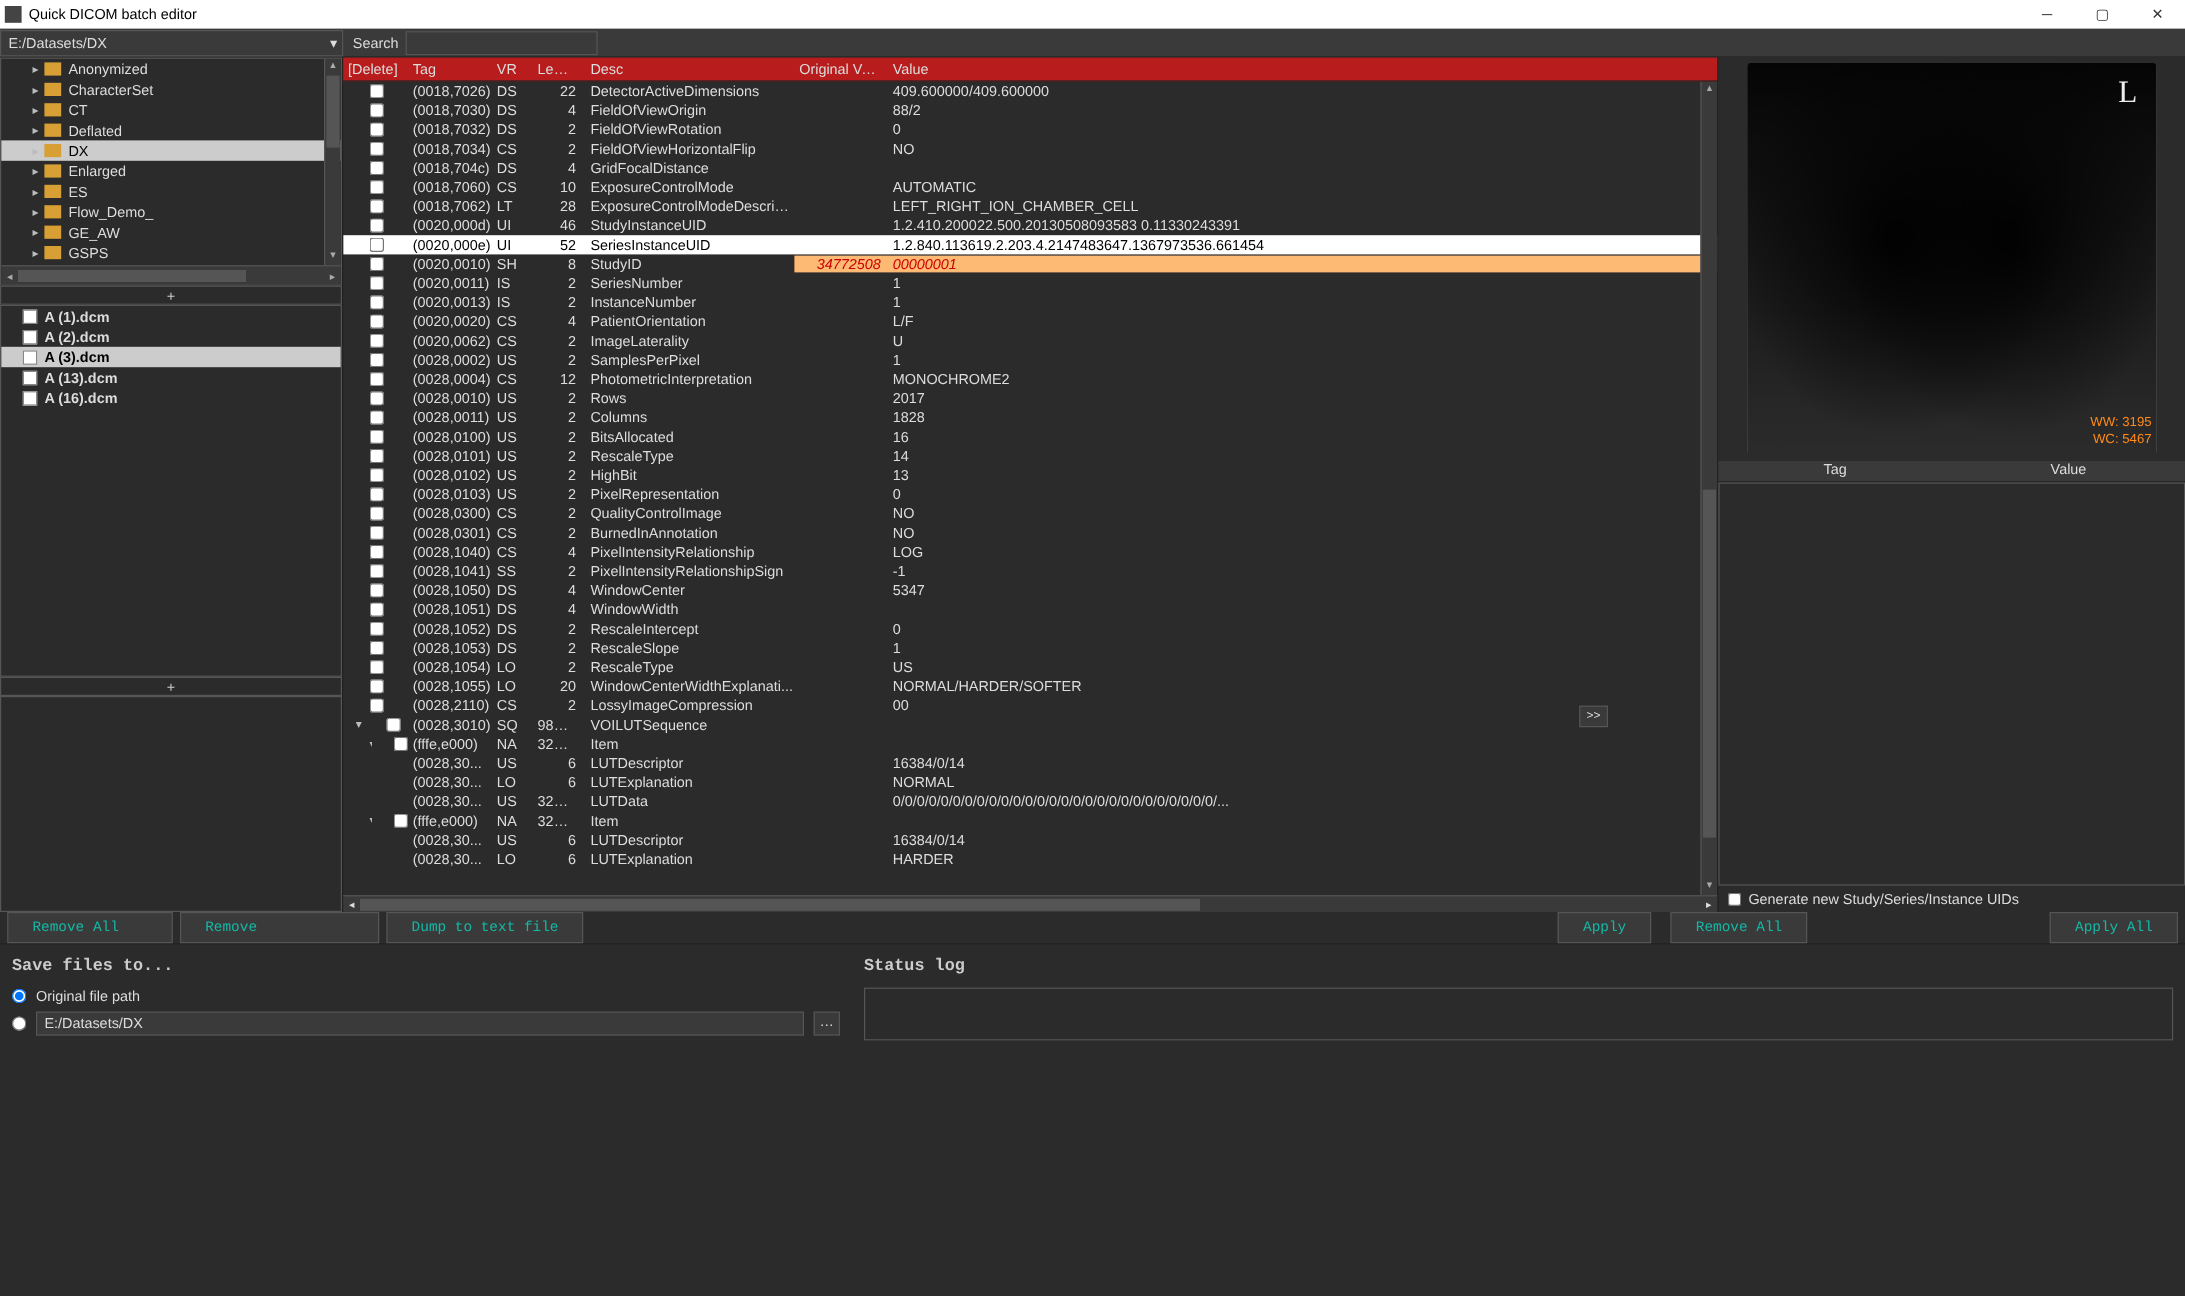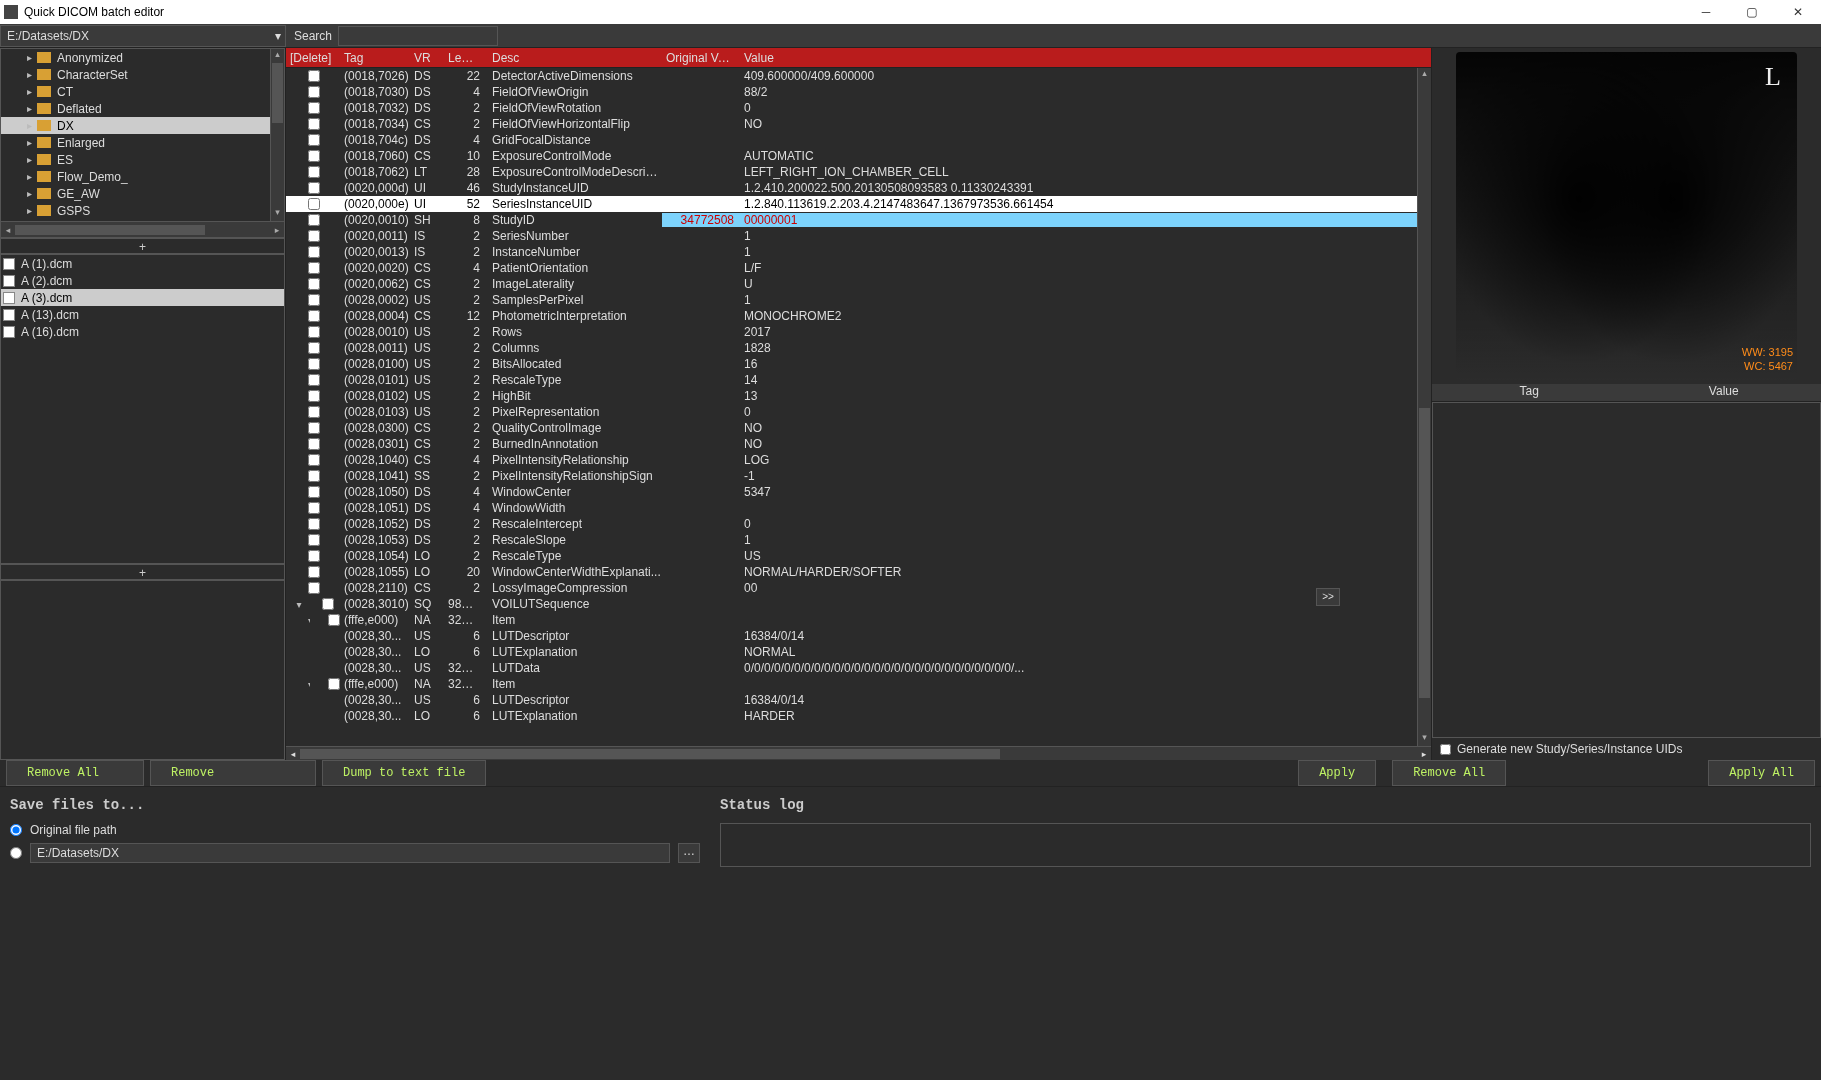--- a/index.html
+++ b/index.html
@@ -30,37 +30,37 @@
 .folder-tree .scroll-right .up, .folder-tree .scroll-right .dn { height: 14px; text-align: center; font-size: 9px; color: #aaa; }
 .folder-tree .scroll-right .thumb { position: absolute; left: 1px; right: 1px; top: 14px; height: 60px; background: #555; }
 .folder-tree .scroll-bottom { position: absolute; left: 0; right: 0; bottom: 0; height: 16px; background: #3a3a3a; border-top: 1px solid #555; display:flex; align-items:center; }
 .folder-tree .scroll-bottom .lb, .folder-tree .scroll-bottom .rb { width:14px; text-align:center; font-size:9px; color:#aaa; }
 .folder-tree .scroll-bottom .track { flex:1; height:12px; position:relative; }
 .folder-tree .scroll-bottom .thumbb { position:absolute; left:0; width:190px; top:1px; bottom:1px; background:#555; }
 
 .add-row { height: 16px; line-height: 16px; text-align: center; border: 1px solid #555; color: #ccc; }
 
 .file-list { flex: 1; background: #2b2b2b; border: 1px solid #555; overflow: auto; }
-.file-list .row { height: 17px; display: flex; align-items: center; padding-left: 2px; }
+.file-list .row { height: 17px; display: flex; align-items: center; padding-left: 18px; font-weight: bold; }
 .file-list .row.sel { background: #ccc; color: #000; }
 .file-list .fileicon { width: 12px; height: 12px; background: #fff; border: 1px solid #888; margin-right: 6px; }
 
 .empty-list { height: 180px; border: 1px solid #555; background: #2b2b2b; }
 
 
 .center-pane { flex: 1; display: flex; flex-direction: column; position: relative; }
 .tag-header, .tag-row { display: flex; align-items: center; height: 16px; font-size: 12px; }
 .tag-header { height: 20px; background: #b91c1c; border-bottom: 1px solid #222; }
 .tag-header span, .tag-row span { overflow: hidden; white-space: nowrap; text-overflow: ellipsis; padding-left: 4px; }
 .col-del { width: 54px; } .col-tag { width: 70px; } .col-vr { width: 34px; } .col-len { width: 44px; text-align: right; padding-right: 8px; }
 .col-desc { width: 174px; } .col-ov { width: 78px; text-align: right; padding-right: 6px; } .col-val { flex: 1; }
 .tag-body { flex: 1; overflow: hidden; position: relative; }
 .tag-row input[type=checkbox] { margin-left: 18px; width: 12px; height: 12px; }
 .tag-row.sel { background: #fff; color: #000; }
-.tag-row.hl .col-val, .tag-row.hl .col-ov2 { background: #7dd3fc; color: #c00; }
+.tag-row.hl .col-val, .tag-row.hl .col-ov2 { background: #fdba74; color: #c00; font-style: italic; }
 .tag-row .col-ov2 { width: 78px; text-align:right; padding-right:6px; }
 .tag-row .tri { width: 14px; display:inline-block; text-align:center; font-size:10px; color:#bbb; }
 .tag-body .scroll { position: absolute; right: 0; top: 0; bottom: 0; width: 14px; background: #3a3a3a; border-left:1px solid #555; }
 .tag-body .scroll .up, .tag-body .scroll .dn { position:absolute; left:0; right:0; height:14px; text-align:center; font-size:9px; color:#aaa; }
 .tag-body .scroll .dn { bottom:0; }
 .tag-body .scroll .thumb { position:absolute; left:1px; right:1px; top:340px; height:290px; background:#555; }
 .center-pane .hscroll { height:14px; background:#3a3a3a; border-top:1px solid #555; display:flex; align-items:center; }
 .center-pane .hscroll .lb, .center-pane .hscroll .rb { width:14px; text-align:center; font-size:9px; }
 .center-pane .hscroll .track { flex:1; position:relative; height:12px; }
 .center-pane .hscroll .th { position:absolute; left:0; width:700px; top:1px; bottom:1px; background:#555; }
@@ -73,21 +73,21 @@
 .xray .ww { position: absolute; bottom: 22px; right: 4px; color: #ff8c1a; font-size: 11px; text-align: right; }
 .xray .wc { position: absolute; bottom: 8px; right: 4px; color: #ff8c1a; font-size: 11px; text-align: right; }
 
 .tagval-header { height: 18px; background: #3a3a3a; display: flex; border-bottom: 1px solid #222; }
 .tagval-header span { flex: 1; text-align: center; }
 .tagval-body { flex: 1; background: #2b2b2b; border: 1px solid #555; }
 .expand-btn { position: absolute; left: 1030px; top: 540px; width: 24px; height: 18px; background: #3a3a3a; border: 1px solid #555; text-align: center; font-size: 10px; line-height: 16px; }
 
 
 .action-row { height: 26px; display: flex; align-items: center; gap: 6px; padding: 0 6px; background: #2b2b2b; }
-.btn { background: #3a3a3a; border: 1px solid #555; color: #bef264; height: 22px; padding: 12px 20px; font-family: "Courier New", monospace; font-size: 12px; display: inline-flex; align-items: center; }
+.btn { background: #3a3a3a; border: 1px solid #555; color: #14b8a6; height: 22px; padding: 12px 20px; font-family: "Courier New", monospace; font-size: 12px; display: inline-flex; align-items: center; }
 .action-row .spacer { flex: 1; }
 .gen-uid { display: flex; align-items: center; gap: 6px; font-family: "Courier New", monospace; font-size: 11px; padding-left: 8px; height: 22px; }
 .gen-uid input { width: 11px; height: 11px; }
 
 
 .bottom { display: flex; height: 280px; border-top: 1px solid #222; justify-content: space-between; }
 .save-pane { width: 710px; padding: 10px; }
 .save-pane h3, .status-pane h3 { font-family: "Courier New", monospace; font-size: 14px; font-weight: bold; margin-bottom: 10px; color: #ccc; }
 .radio-row { display: flex; align-items: center; gap: 8px; font-family: "Courier New", monospace; font-size: 11px; margin-bottom: 6px; }
 .radio-row input { width: 12px; height: 12px; }

